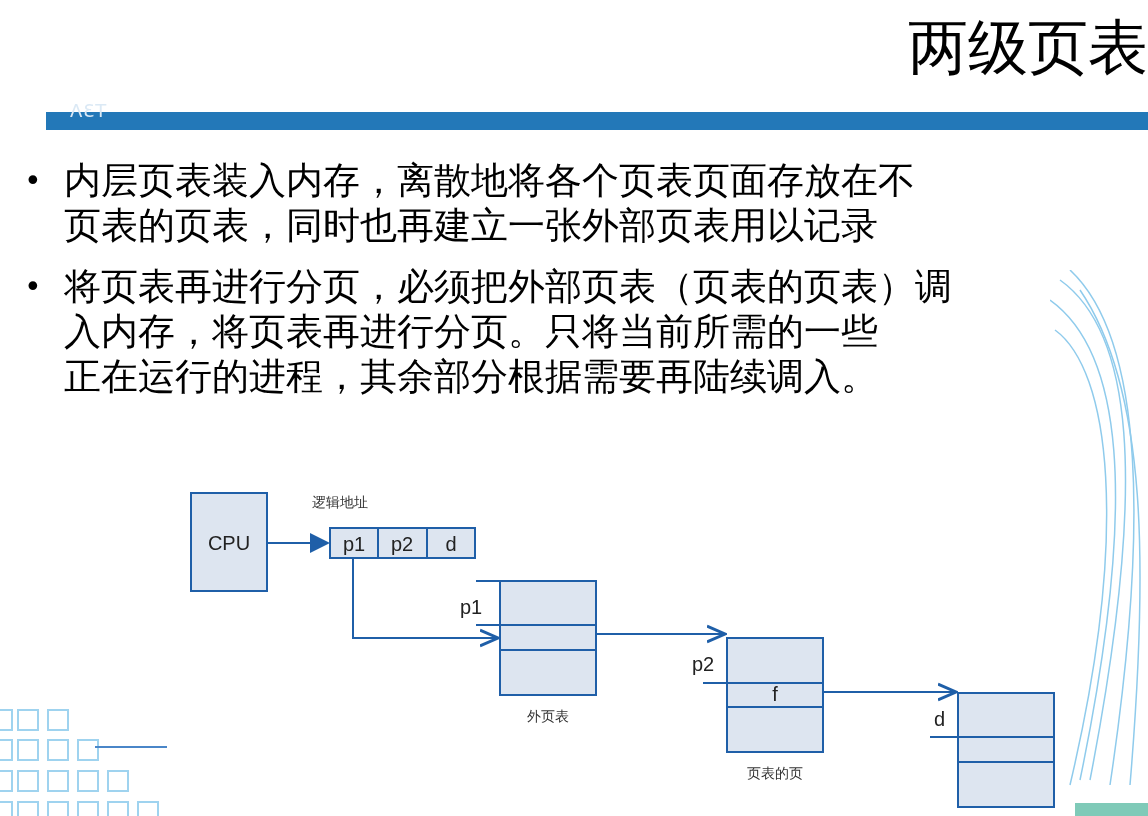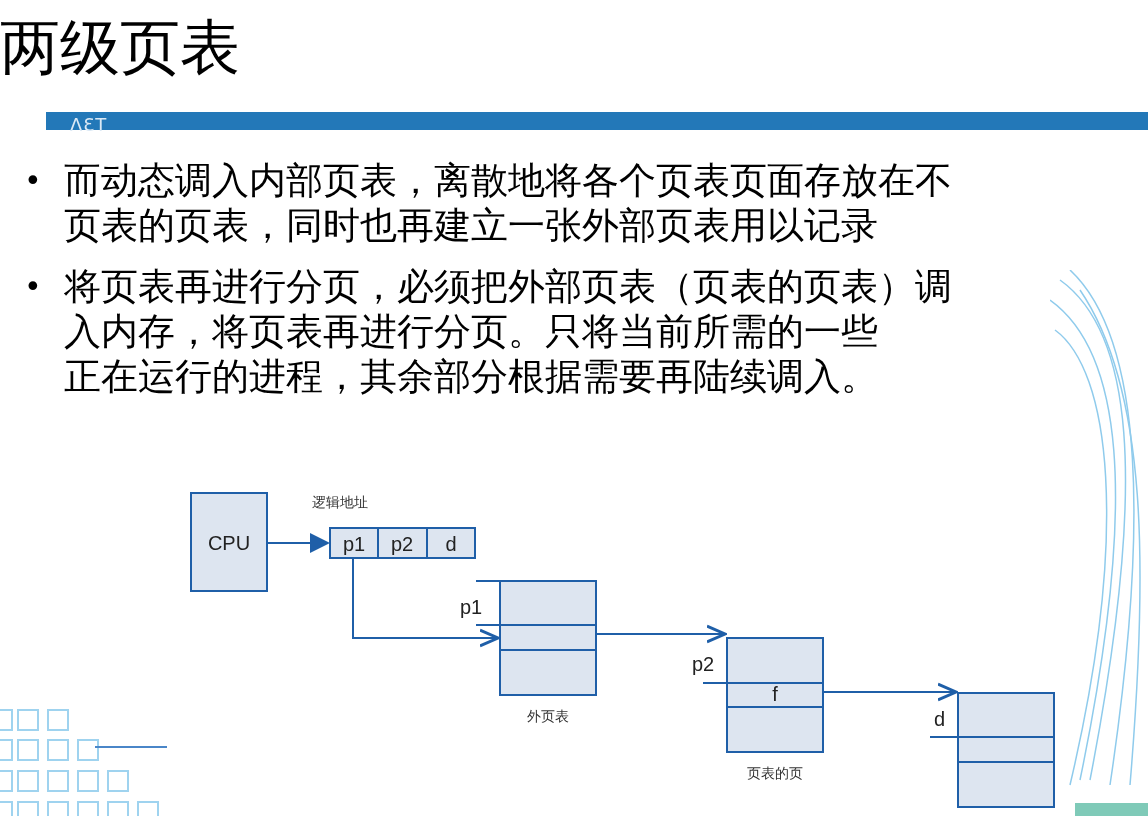--- a/index.html
+++ b/index.html
@@ -1,40 +1,40 @@
 <!DOCTYPE html>
 <html><head>
 <meta charset="utf-8">
 <style>
   html, body { margin:0; padding:0; }
   body { width:1148px; height:816px; position:relative; overflow:hidden; background:#ffffff;
          font-family:"DejaVu Sans", "Liberation Sans", sans-serif; color:#000; }
-  .title { position:absolute; left:0; top:10px; width:1148px; text-align:left;
+  .title { position:absolute; left:0; top:10px; width:1148px; text-align:right;
            font-size:60px; line-height:74px; }
   .band { position:absolute; left:46px; top:112px; width:1102px; height:18px; background:#2378b8; }
-  .band-logo { position:absolute; left:70px; top:116px; color:#dbe9f5; font-size:18px; line-height:18px; letter-spacing:1px; }
+  .band-logo { position:absolute; left:70px; top:102px; color:#dbe9f5; font-size:18px; line-height:18px; letter-spacing:1px; }
   .bullets { position:absolute; left:20px; top:158px; width:1120px; margin:0; padding:0; list-style:none; }
   .bullet { position:relative; padding-left:44px; font-size:37px; line-height:45px; margin-bottom:16px; }
   .bullet .dot { position:absolute; left:4px; top:0; font-size:30px; }
   .diagram { position:absolute; left:0; top:0; width:1148px; height:816px; }
   .lbl { font-family:"Liberation Sans", sans-serif; font-size:20px; fill:#222; }
   .cap { font-family:"DejaVu Serif", serif; font-size:14px; fill:#333; }
   .decor { position:absolute; }
 </style>
 </head>
 <body>
 
 <div class="title">两级页表</div>
 <div class="band"></div>
 <div class="band-logo">ΛƐT</div>
 
 <ul class="bullets">
   <li class="bullet">
     <span class="dot">•</span>
-    <div>而动态调入内部页表，离散地将各个页表页面存放在不</div>
+    <div>内层页表装入内存，离散地将各个页表页面存放在不</div>
     <div>页表的页表，同时也再建立一张外部页表用以记录</div>
   </li>
   <li class="bullet">
     <span class="dot">•</span>
     <div>将页表再进行分页，必须把外部页表（页表的页表）调</div>
     <div>入内存，将页表再进行分页。只将当前所需的一些</div>
     <div>正在运行的进程，其余部分根据需要再陆续调入。</div>
   </li>
 </ul>
 

